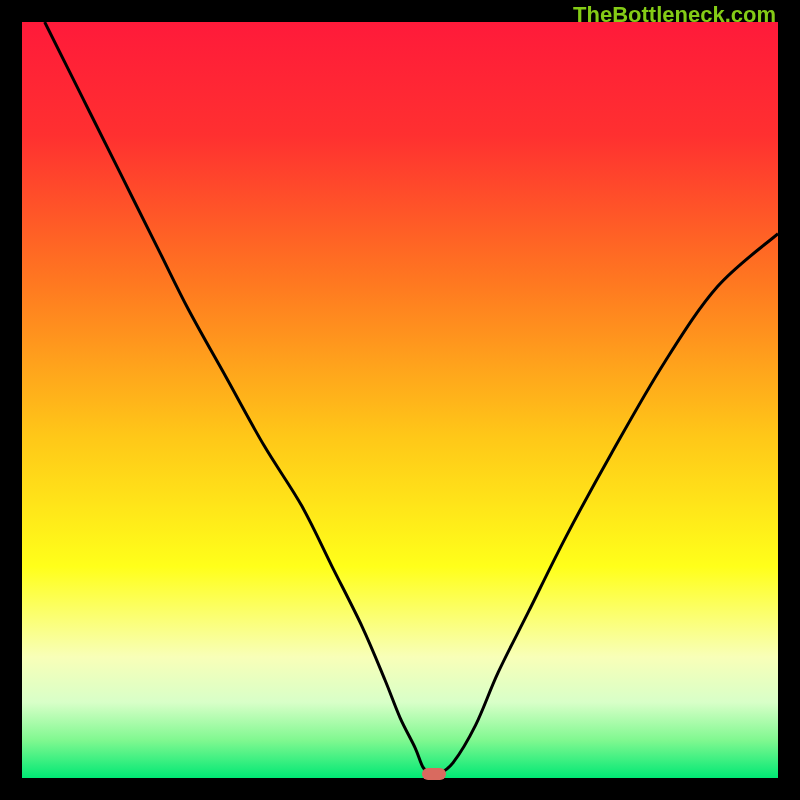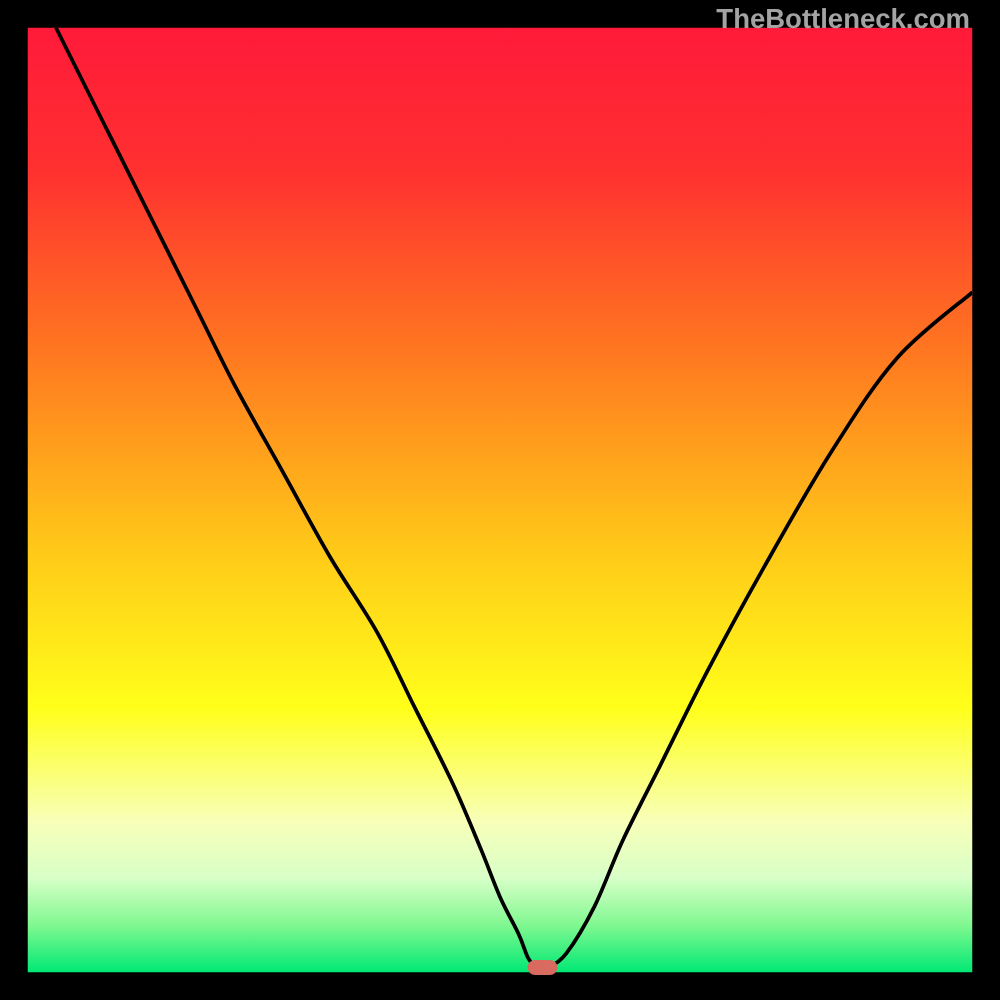--- a/index.html
+++ b/index.html
@@ -27,21 +27,21 @@
     position: absolute;
     left: 0;
     top: 0;
     width: 100%;
     height: 100%;
   }
   .attribution {
     position: absolute;
     top: 2px;
     right: 24px;
-    color: #a3a3a3;
+    color: #84cc16;
     font-size: 22px;
     font-weight: bold;
     z-index: 10;
   }
   svg.curve {
     position: absolute;
     left: 0;
     top: 0;
     width: 100%;
     height: 100%;

